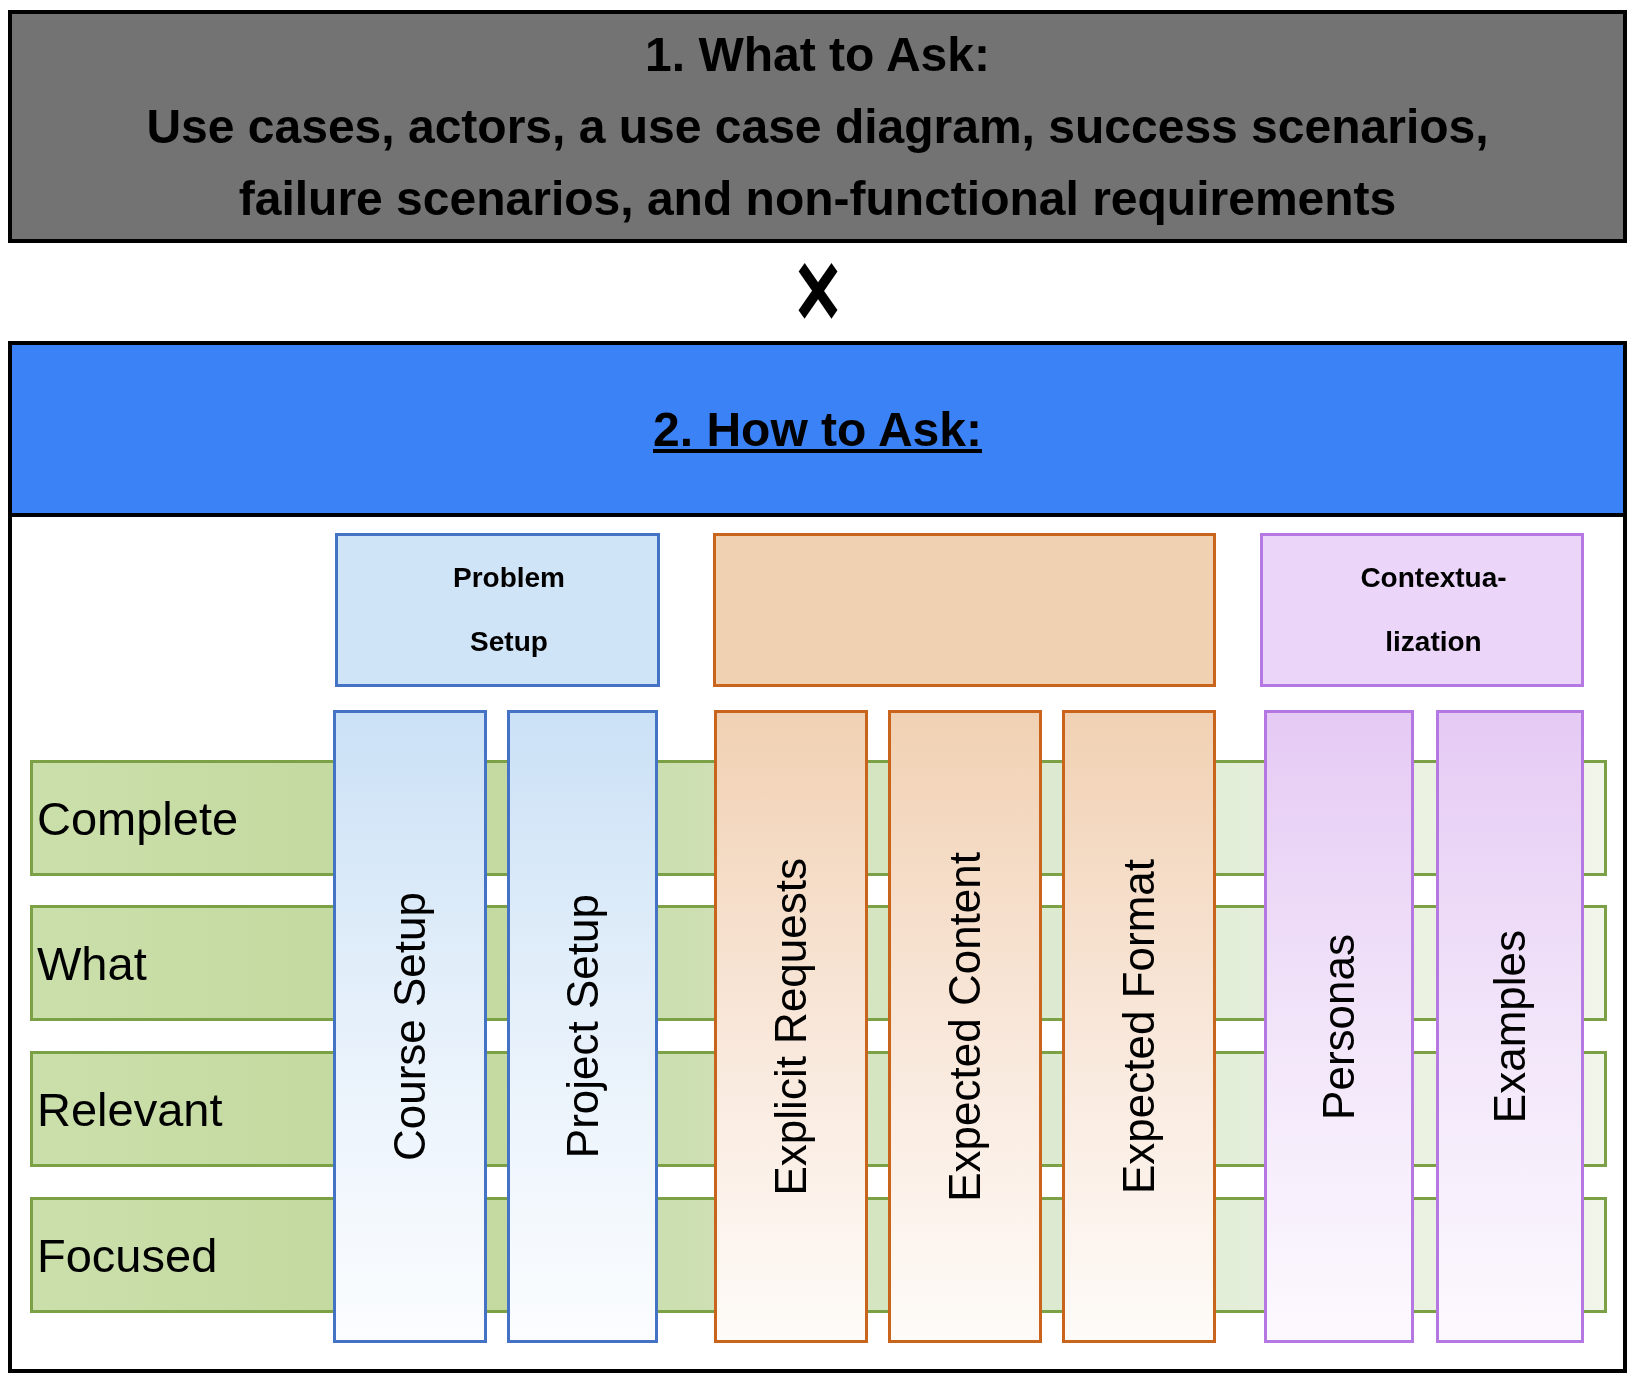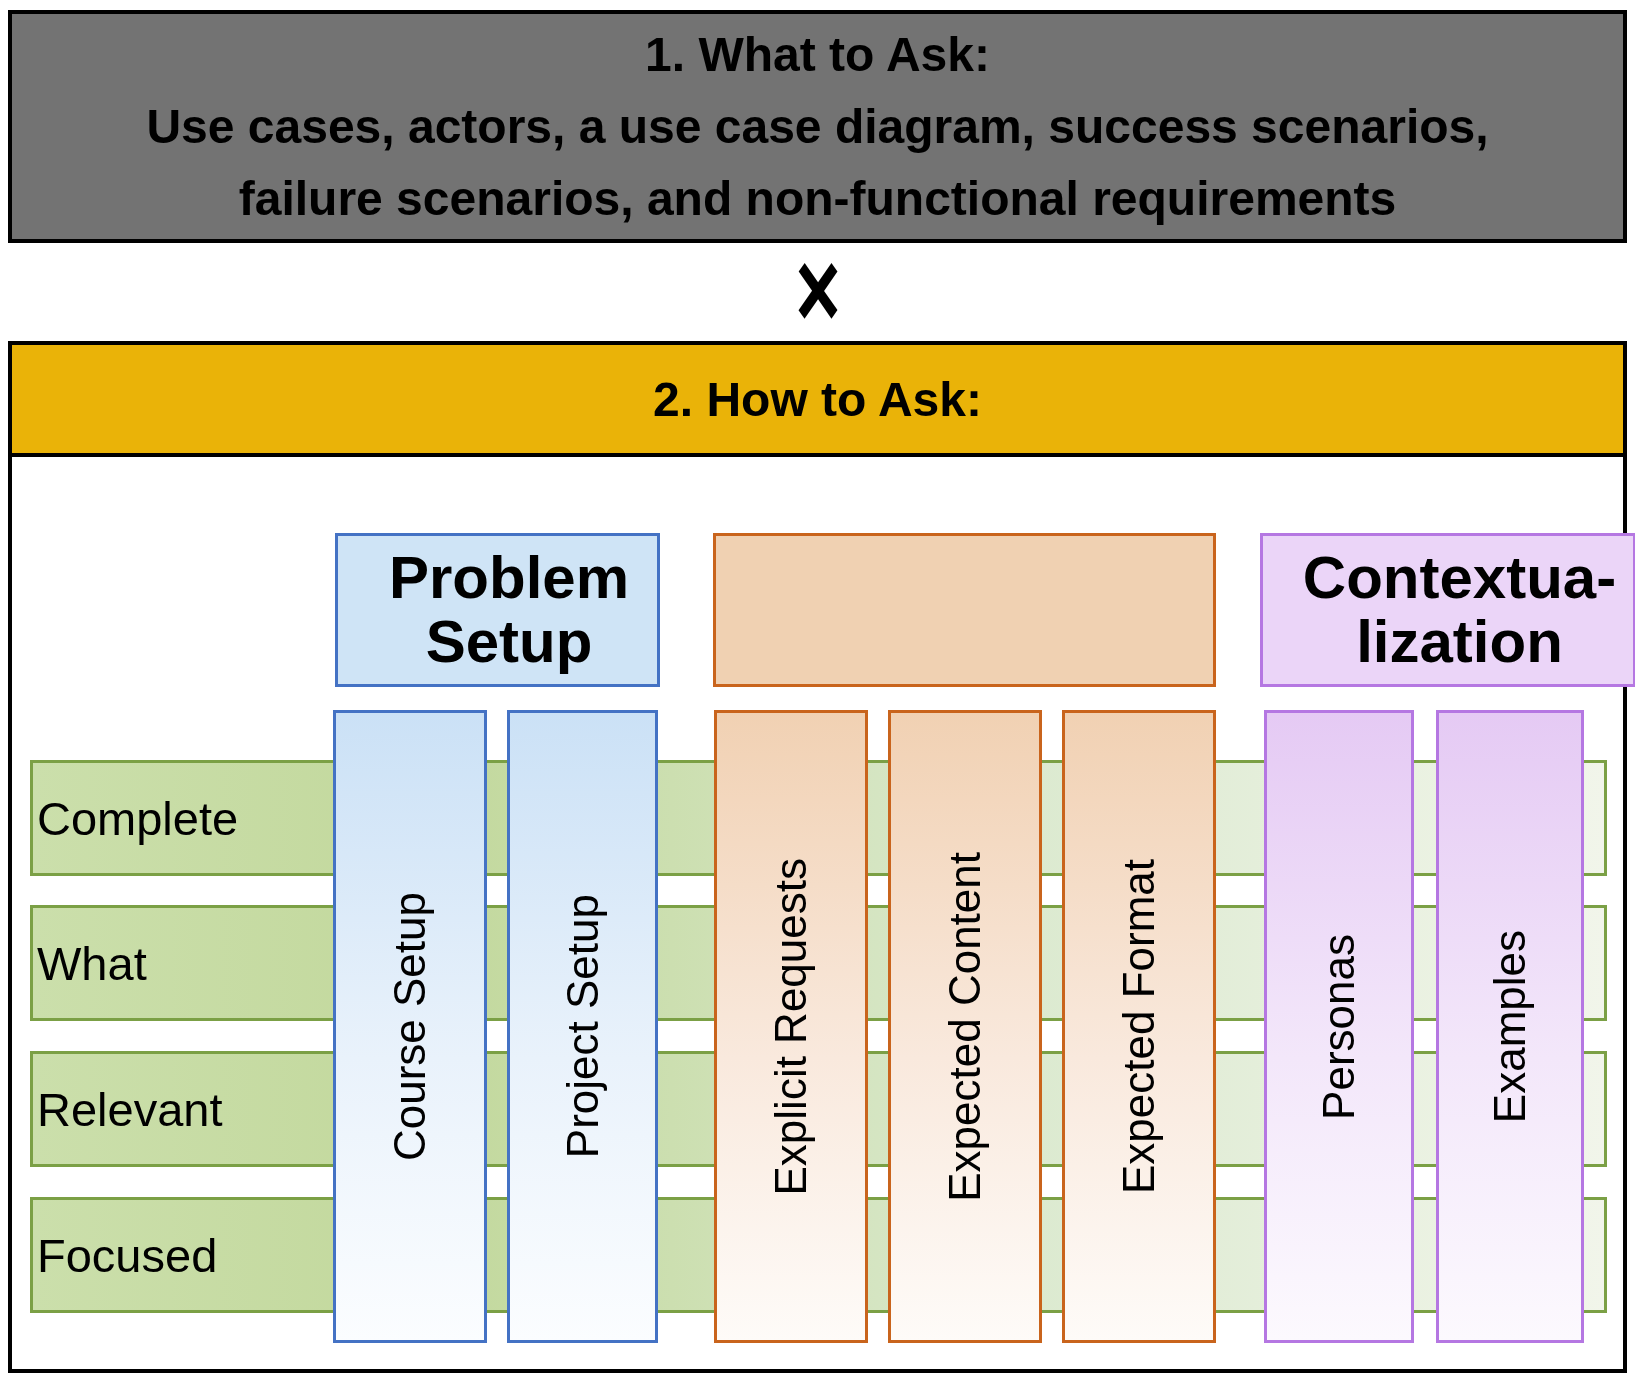--- a/index.html
+++ b/index.html
@@ -26,23 +26,23 @@
     position:absolute;left:0;top:240px;width:1635px;height:100px;
     display:flex;justify-content:center;align-items:center;
   }
   .times{font-size:82px;font-weight:600;transform:scale(0.95,1.35);line-height:1;}
   
   .how-box{
     position:absolute;left:8px;top:341px;width:1619px;height:1032px;
     background:#ffffff;border:4px solid #000000;
   }
   .how-header{
-    position:absolute;left:0;top:0;width:100%;height:112px;
-    background:#eab308;border-bottom:4px solid #000000;
-    display:flex;justify-content:center;align-items:center;
+    position:absolute;left:0;top:0;width:100%;height:172px;
+    background:#3b82f6;border-bottom:4px solid #000000;
+    display:flex;justify-content:center;align-items:center;text-decoration:underline;
   }
   .how-title{font-size:48px;font-weight:bold;}
   
   .grow{
     position:absolute;left:30px;width:1577px;height:116px;
     border:3px solid #7ba045;
     background:linear-gradient(90deg,#cbdfab 0%,#c2d89c 26%,#dcead0 64%,#f1f5ea 100%);
     display:flex;align-items:center;
     z-index:1;
   }
@@ -70,27 +70,27 @@
   #col-project{left:507px;width:151px;}
   #col-explicit{left:714px;width:154px;}
   #col-content{left:888px;width:154px;}
   #col-format{left:1062px;width:154px;}
   #col-personas{left:1264px;width:150px;}
   #col-examples{left:1436px;width:148px;}
   
   .ghdr{
     position:absolute;top:533px;height:154px;
     display:flex;flex-direction:column;justify-content:center;align-items:center;
-    text-align:center;font-size:60px;font-weight:bold;line-height:64px;
+    text-align:center;font-size:28px;font-weight:bold;line-height:64px;
     z-index:3;
     padding-left:23px;
   }
   #hdr-problem{left:335px;width:325px;background:#cfe4f6;border:3px solid #4472c4;}
   #hdr-instructions{left:713px;width:503px;background:#f0d1b2;border:3px solid #c9641c;}
-  #hdr-context{left:1260px;width:376px;background:#ebd5f8;border:3px solid #b577e2;}
+  #hdr-context{left:1260px;width:324px;background:#ebd5f8;border:3px solid #b577e2;}
 </style>
 </head>
 <body>
 
 <div id="page">
 
   <div class="what-box">
     <div class="what-title">1. What to Ask:</div>
     <div class="what-line">Use cases, actors, a use case diagram, success scenarios,</div>
     <div class="what-line">failure scenarios, and non-functional requirements</div>

